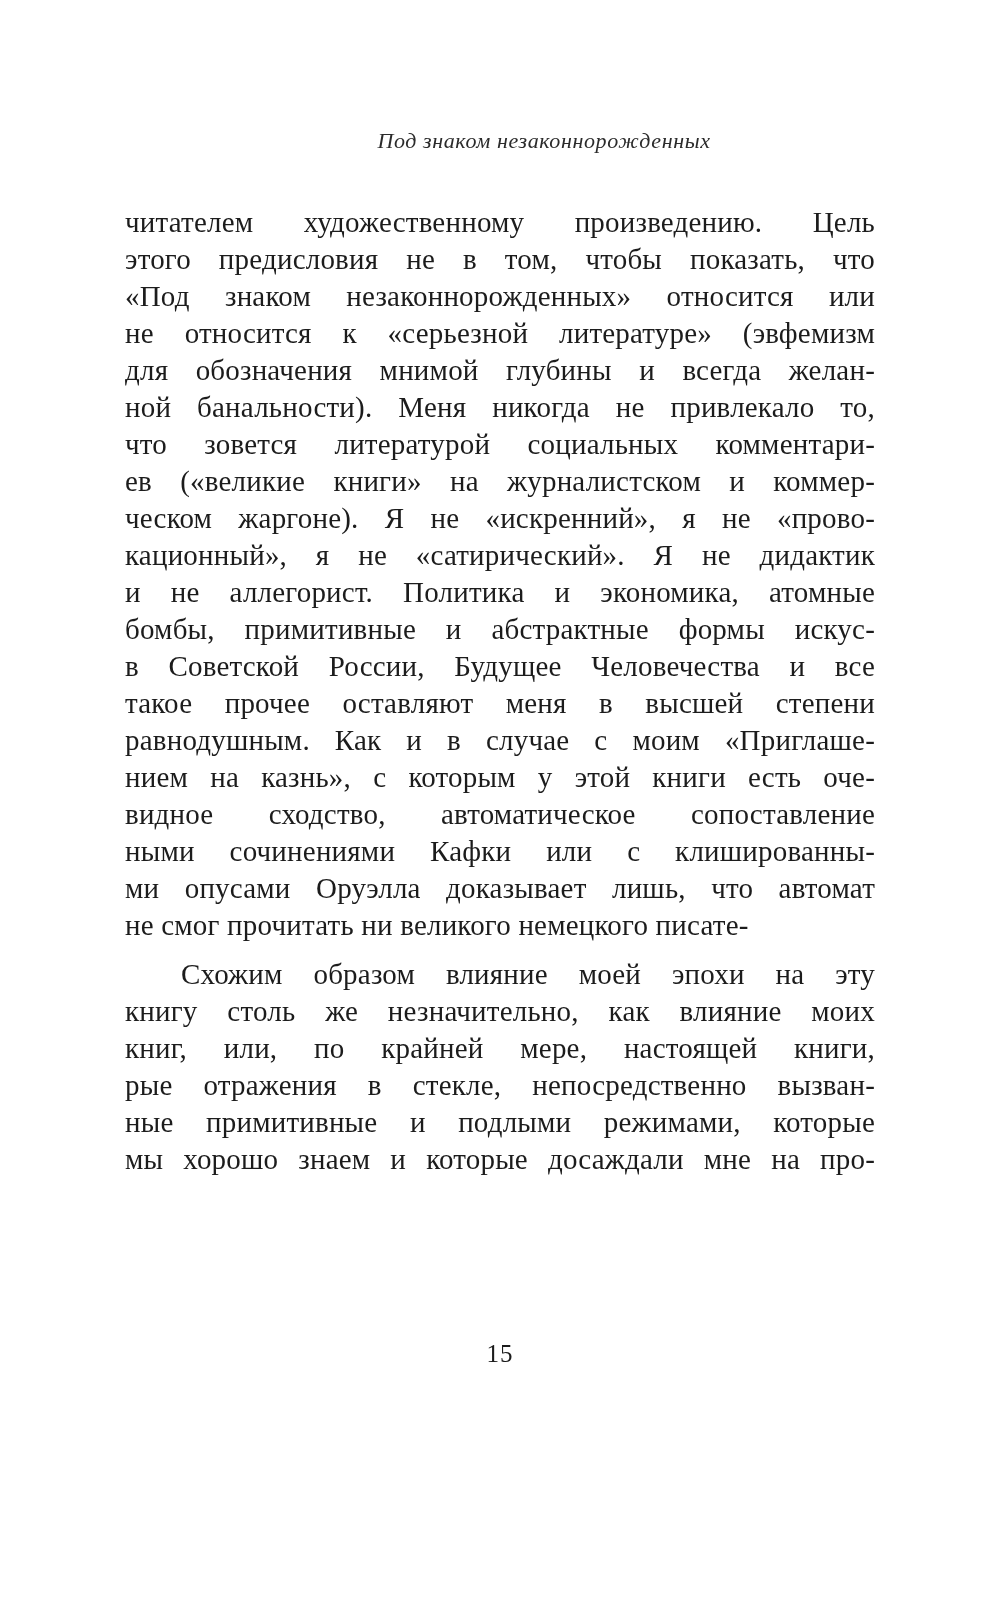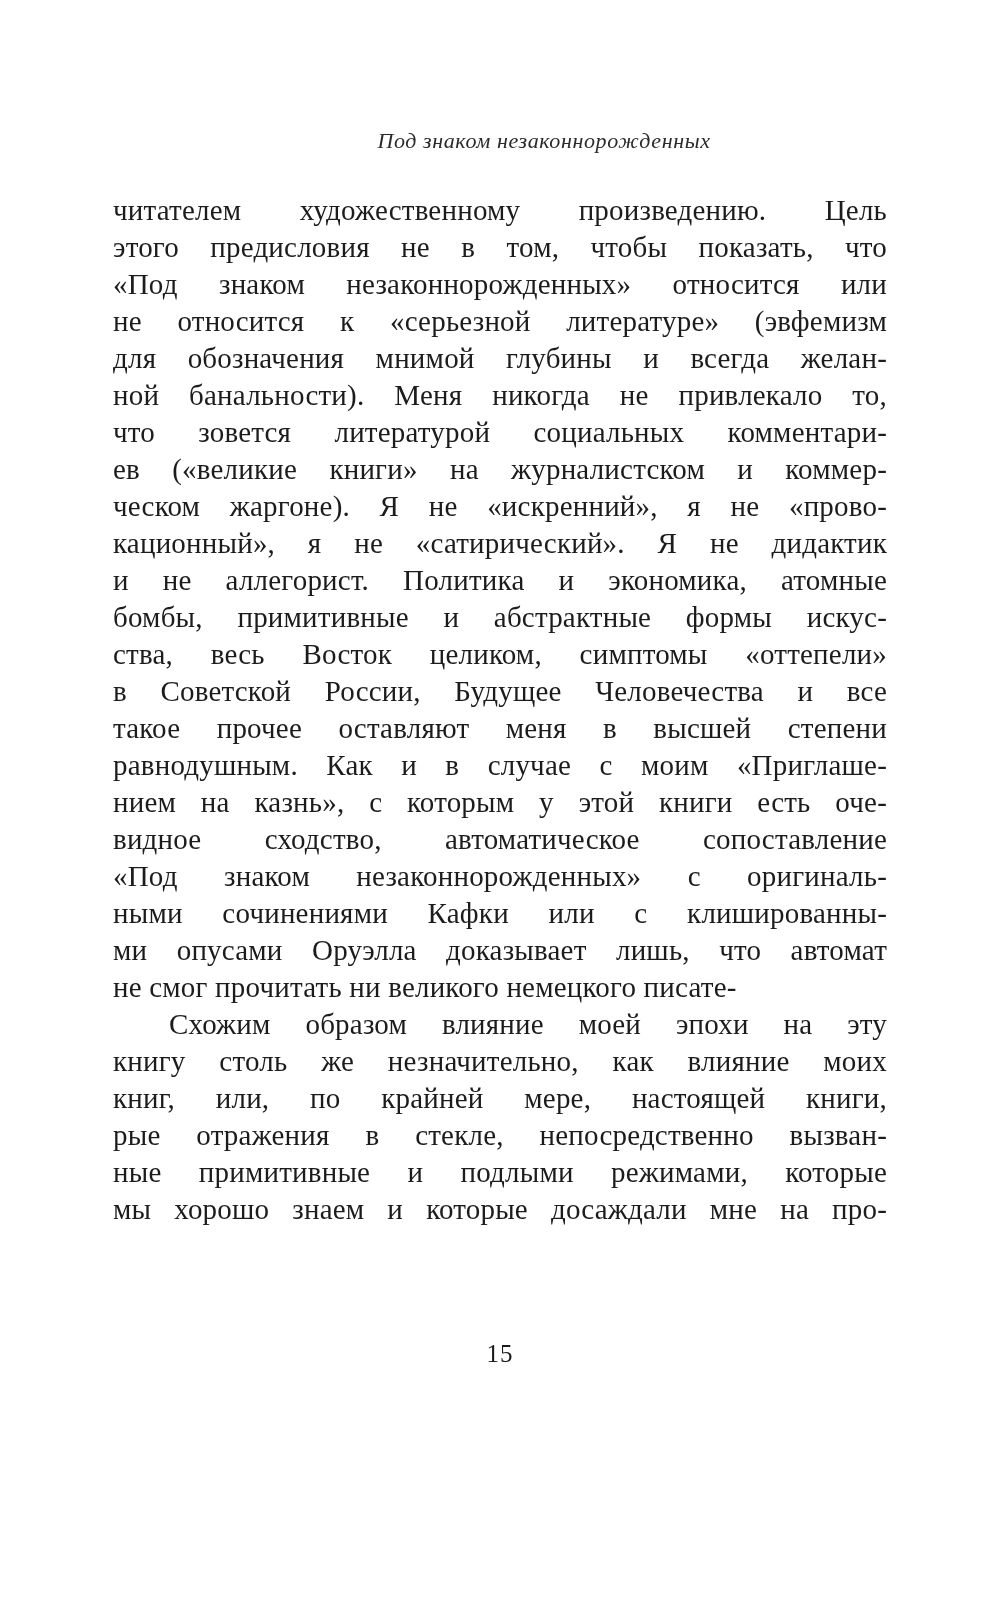--- a/index.html
+++ b/index.html
@@ -31,21 +31,21 @@
   .body-text {
     position: absolute;
     top: 192px;
     left: 113px;
     width: 774px;
     font-size: 29px;
     line-height: 37px;
     letter-spacing: 0.2px;
   }
   .para {
-    margin: 0;
+    margin: 12px;
     padding: 0;
   }
   .line {
     text-align: justify;
     text-align-last: justify;
   }
   .para.left-last .line:last-child {
     text-align-last: left;
   }
   .para.indent-first .line:first-child {
@@ -76,27 +76,25 @@
         <div class="line">«Под знаком незаконнорожденных» относится или</div>
         <div class="line">не относится к «серьезной литературе» (эвфемизм</div>
         <div class="line">для обозначения мнимой глубины и всегда желан-</div>
         <div class="line">ной банальности). Меня никогда не привлекало то,</div>
         <div class="line">что зовется литературой социальных комментари-</div>
         <div class="line">ев («великие книги» на журналистском и коммер-</div>
         <div class="line">ческом жаргоне). Я не «искренний», я не «прово-</div>
         <div class="line">кационный», я не «сатирический». Я не дидактик</div>
         <div class="line">и не аллегорист. Политика и экономика, атомные</div>
         <div class="line">бомбы, примитивные и абстрактные формы искус-</div>
-        <div class="line">ства, весь Восток целиком, симптомы «оттепели»</div>
         <div class="line">в Советской России, Будущее Человечества и все</div>
         <div class="line">такое прочее оставляют меня в высшей степени</div>
         <div class="line">равнодушным. Как и в случае с моим «Приглаше-</div>
         <div class="line">нием на казнь», с которым у этой книги есть оче-</div>
         <div class="line">видное сходство, автоматическое сопоставление</div>
-        <div class="line">«Под знаком незаконнорожденных» с оригиналь-</div>
         <div class="line">ными сочинениями Кафки или с клишированны-</div>
         <div class="line">ми опусами Оруэлла доказывает лишь, что автомат</div>
         <div class="line">не смог прочитать ни великого немецкого писате-</div>
       </div>
     <div class="para indent-first">
         <div class="line">Схожим образом влияние моей эпохи на эту</div>
         <div class="line">книгу столь же незначительно, как влияние моих</div>
         <div class="line">книг, или, по крайней мере, настоящей книги,</div>
         <div class="line">рые отражения в стекле, непосредственно вызван-</div>
         <div class="line">ные примитивные и подлыми режимами, которые</div>

